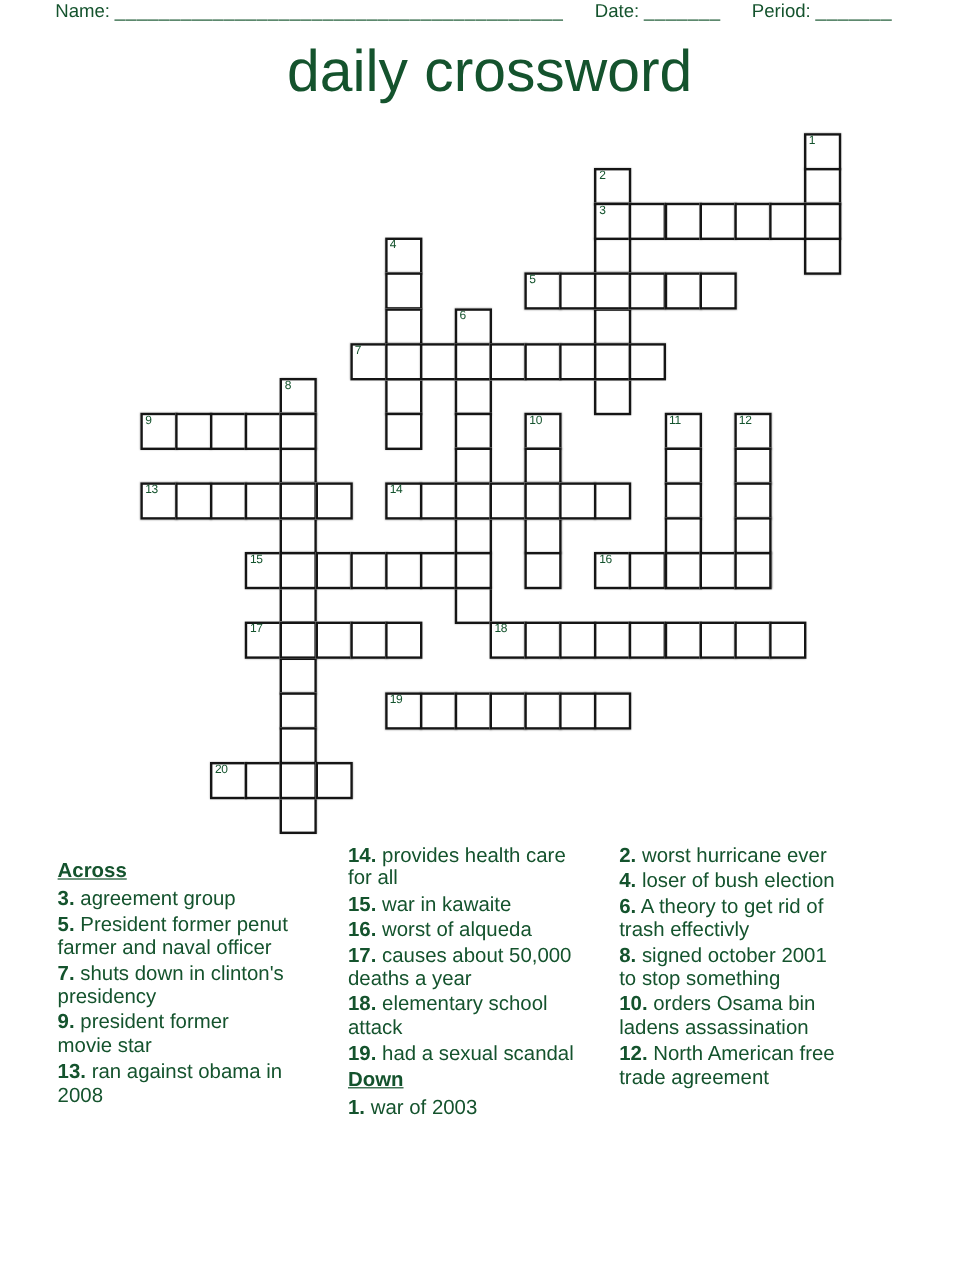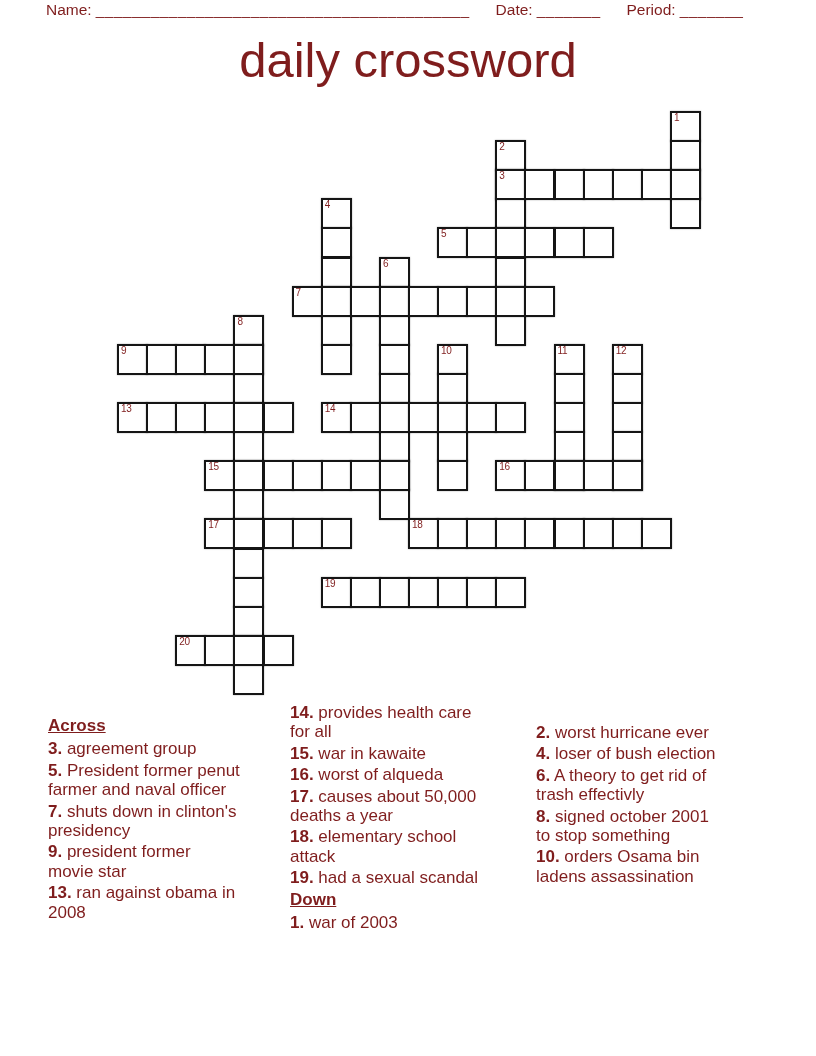--- a/index.html
+++ b/index.html
@@ -1,18 +1,18 @@
 <!DOCTYPE html>
 <html><head>
 <meta charset="utf-8">
 <style>
   html,body { margin:0; padding:0; background:#fff; }
   .page {
     position:relative; width:816px; height:1056px; background:#ffffff;
-    font-family:"Liberation Sans","DejaVu Sans",sans-serif; color:#7f1d1d;
+    font-family:"Liberation Sans","DejaVu Sans",sans-serif; color:#14532d;
     overflow:hidden;
   }
   .header {
     position:absolute; left:46px; top:1px; font-size:15.5px; white-space:nowrap;
   }
   .header .blank { margin-left:4px; letter-spacing:0.5px; }
   .header .lbl-date { margin-left:26px; }
   .header .lbl-period { margin-left:26px; }
   .title {
     position:absolute; left:0; right:0; top:36px; text-align:center;
@@ -24,21 +24,21 @@
     border:2px solid #151515; background:#fff;
     box-shadow:0 0 1.5px rgba(0,0,0,0.35);
   }
   .cellnum {
     position:absolute; left:2px; top:0px; font-size:10px; line-height:10.5px;
     letter-spacing:-0.3px;
   }
   .cluecol { position:absolute; top:703px; font-size:17px; line-height:19.4px; }
   #ccol0 { left:48px;  width:192px;margin-top:13px; }
   #ccol1 { left:290px; width:206px; }
-  #ccol2 { left:536px; width:183px;margin-top:20px; }
+  #ccol2 { left:516px; width:183px; }
   .clue { margin:0 0 2px 0; }
   .clue b { font-weight:700; }
   .clue-heading { font-weight:700; text-decoration:underline; margin:0 0 4px 0; }
 </style>
 </head>
 <body>
 
 <div class="page">
 
   <div class="header">
@@ -239,16 +239,17 @@
         <div class="clue"><b>19.</b><span> had a sexual scandal</span></div>
         <div class="clue-heading">Down</div>
         <div class="clue"><b>1.</b><span> war of 2003</span></div>
       </div>
     <div class="cluecol" id="ccol2">
         <div class="clue"><b>2.</b><span> worst hurricane ever</span></div>
         <div class="clue"><b>4.</b><span> loser of bush election</span></div>
         <div class="clue"><b>6.</b><span> A theory to get rid of trash effectivly</span></div>
         <div class="clue"><b>8.</b><span> signed october 2001 to stop something</span></div>
         <div class="clue"><b>10.</b><span> orders Osama bin ladens assassination</span></div>
+        <div class="clue"><b>12.</b><span> North American free trade agreement</span></div>
       </div>
   </div>
 
 </div>
 
 </body></html>

